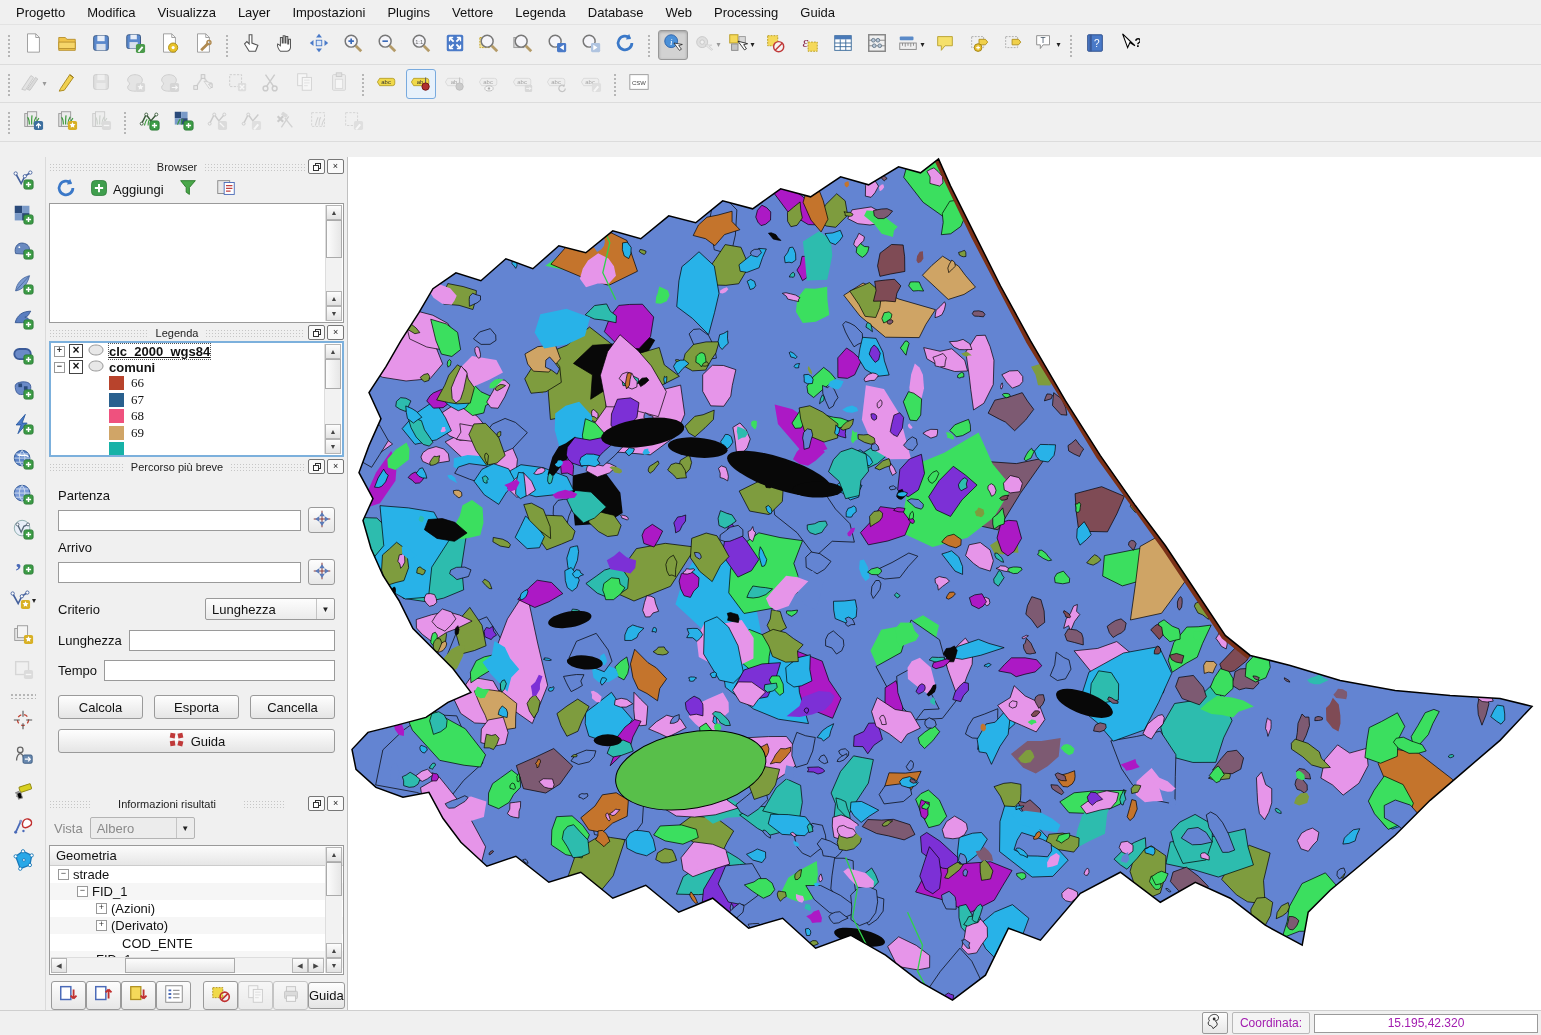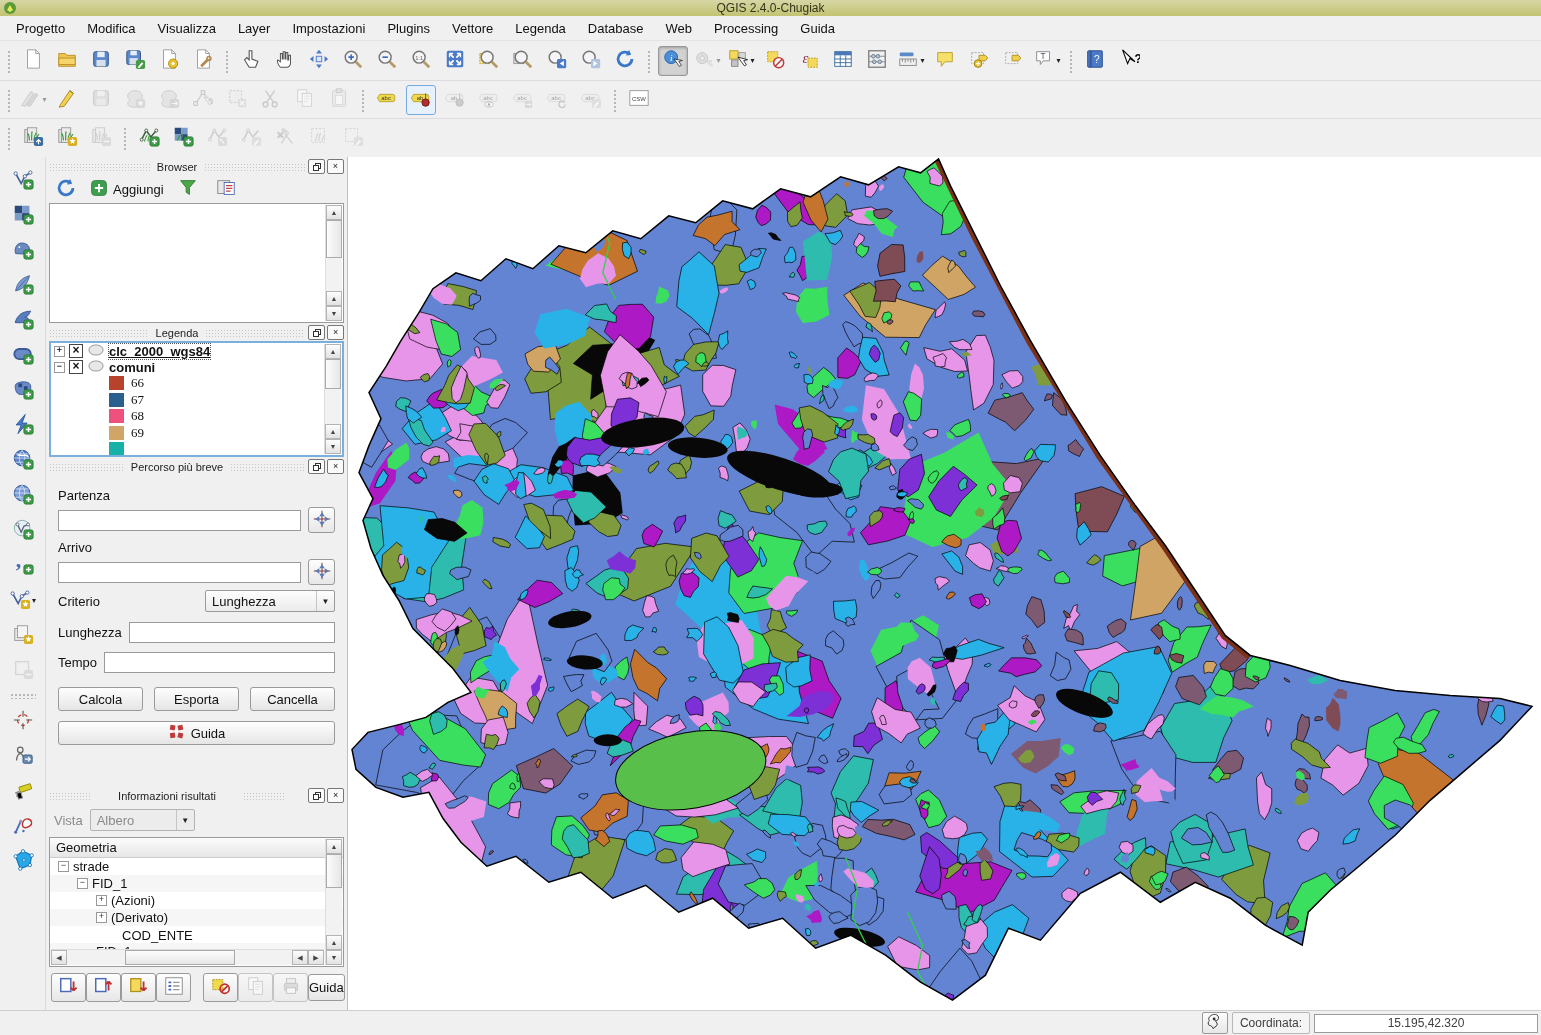--- a/index.html
+++ b/index.html
@@ -89,40 +89,33 @@
   .hthumb{width:110px;border:1px solid #aaa;background:linear-gradient(#fcfcfc,#e6e6e6);flex:none;box-sizing:border-box;}
   .ib{width:33px;height:27px;border:1px solid #9a9a9a;border-radius:3px;background:linear-gradient(#fdfdfd,#e7e7e7);
       display:flex;align-items:center;justify-content:center;flex:none;}
   .ib.dis{opacity:.5;}
   
   #map{position:absolute;left:347px;top:157px;width:1194px;height:853px;background:#fff;
        border-left:1px solid #c0c0c0;box-sizing:border-box;}
   
   .statusbar{position:absolute;left:0;top:1010px;width:1541px;height:25px;background:#f0f0f0;
              border-top:1px solid #cfcfcf;display:flex;align-items:center;justify-content:flex-end;
-             gap:4px;padding-right:3px;box-sizing:border-box;font-size:12px;color:#404040;}
+             gap:4px;padding-right:3px;box-sizing:border-box;font-size:12px;color:#a21caf;}
   .stbtn{width:24px;height:20px;border:1px solid #9a9a9a;border-radius:2px;background:linear-gradient(#fdfdfd,#e7e7e7);
          display:flex;align-items:center;justify-content:center;}
   .stlabel{height:20px;border:1px solid #b8b8b8;border-radius:2px;background:#f4f4f4;display:flex;
            align-items:center;padding:0 7px;}
   .coordfield{width:224px;height:19px;border:1px solid #9a9a9a;background:#fff;display:flex;
               align-items:center;justify-content:center;box-sizing:border-box;}
 </style>
 </head>
 <body>
 
 <div id="app">
 
-  <div class="titlebar">
-    <svg class="appicon" viewBox="0 0 14 14">
-        <circle cx="7" cy="7" r="6" fill="#5a9a3a"></circle>
-        <path d="M4 9l3-5 3 5-3 2z" fill="#e8e850"></path>
-      </svg>
-    <span>QGIS 2.4.0-Chugiak</span>
-  </div>
 
   <div class="menubar">
       <div class="menu-item">Progetto</div>
       <div class="menu-item">Modifica</div>
       <div class="menu-item">Visualizza</div>
       <div class="menu-item">Layer</div>
       <div class="menu-item">Impostazioni</div>
       <div class="menu-item">Plugins</div>
       <div class="menu-item">Vettore</div>
       <div class="menu-item">Legenda</div>
@@ -909,21 +902,21 @@
       <div class="fld-label">Arrivo</div>
       <div class="row-flex">
         <input class="tinput" value="" style="">
         <span class="capbtn">
             <span id="ic-cap2"><svg width="22" height="22" viewBox="0 0 24 24">
                 <path d="M12 3v18M3 12h18" stroke="#8a3a3a" stroke-width="1.1"></path>
                 <path d="M12 4.5L9 9h6zM12 19.5L9 15h6zM4.5 12L9 9v6zM19.5 12L15 9v6z" fill="#5a7ab8"></path>
               </svg></span>
           </span>
       </div>
-      <div class="row-flex" style="margin-top:5px;">
+      <div class="row-flex" style="margin-top:13px;">
         <span>Criterio</span>
         <div class="combo" style="margin-left:auto;width:130px;">
           <span>Lunghezza</span>
           <span class="arr">▼</span>
         </div>
       </div>
       <div class="row-flex" style="margin-top:10px;">
         <span>Lunghezza</span>
         <input class="tinput" value="" style="">
       </div>

